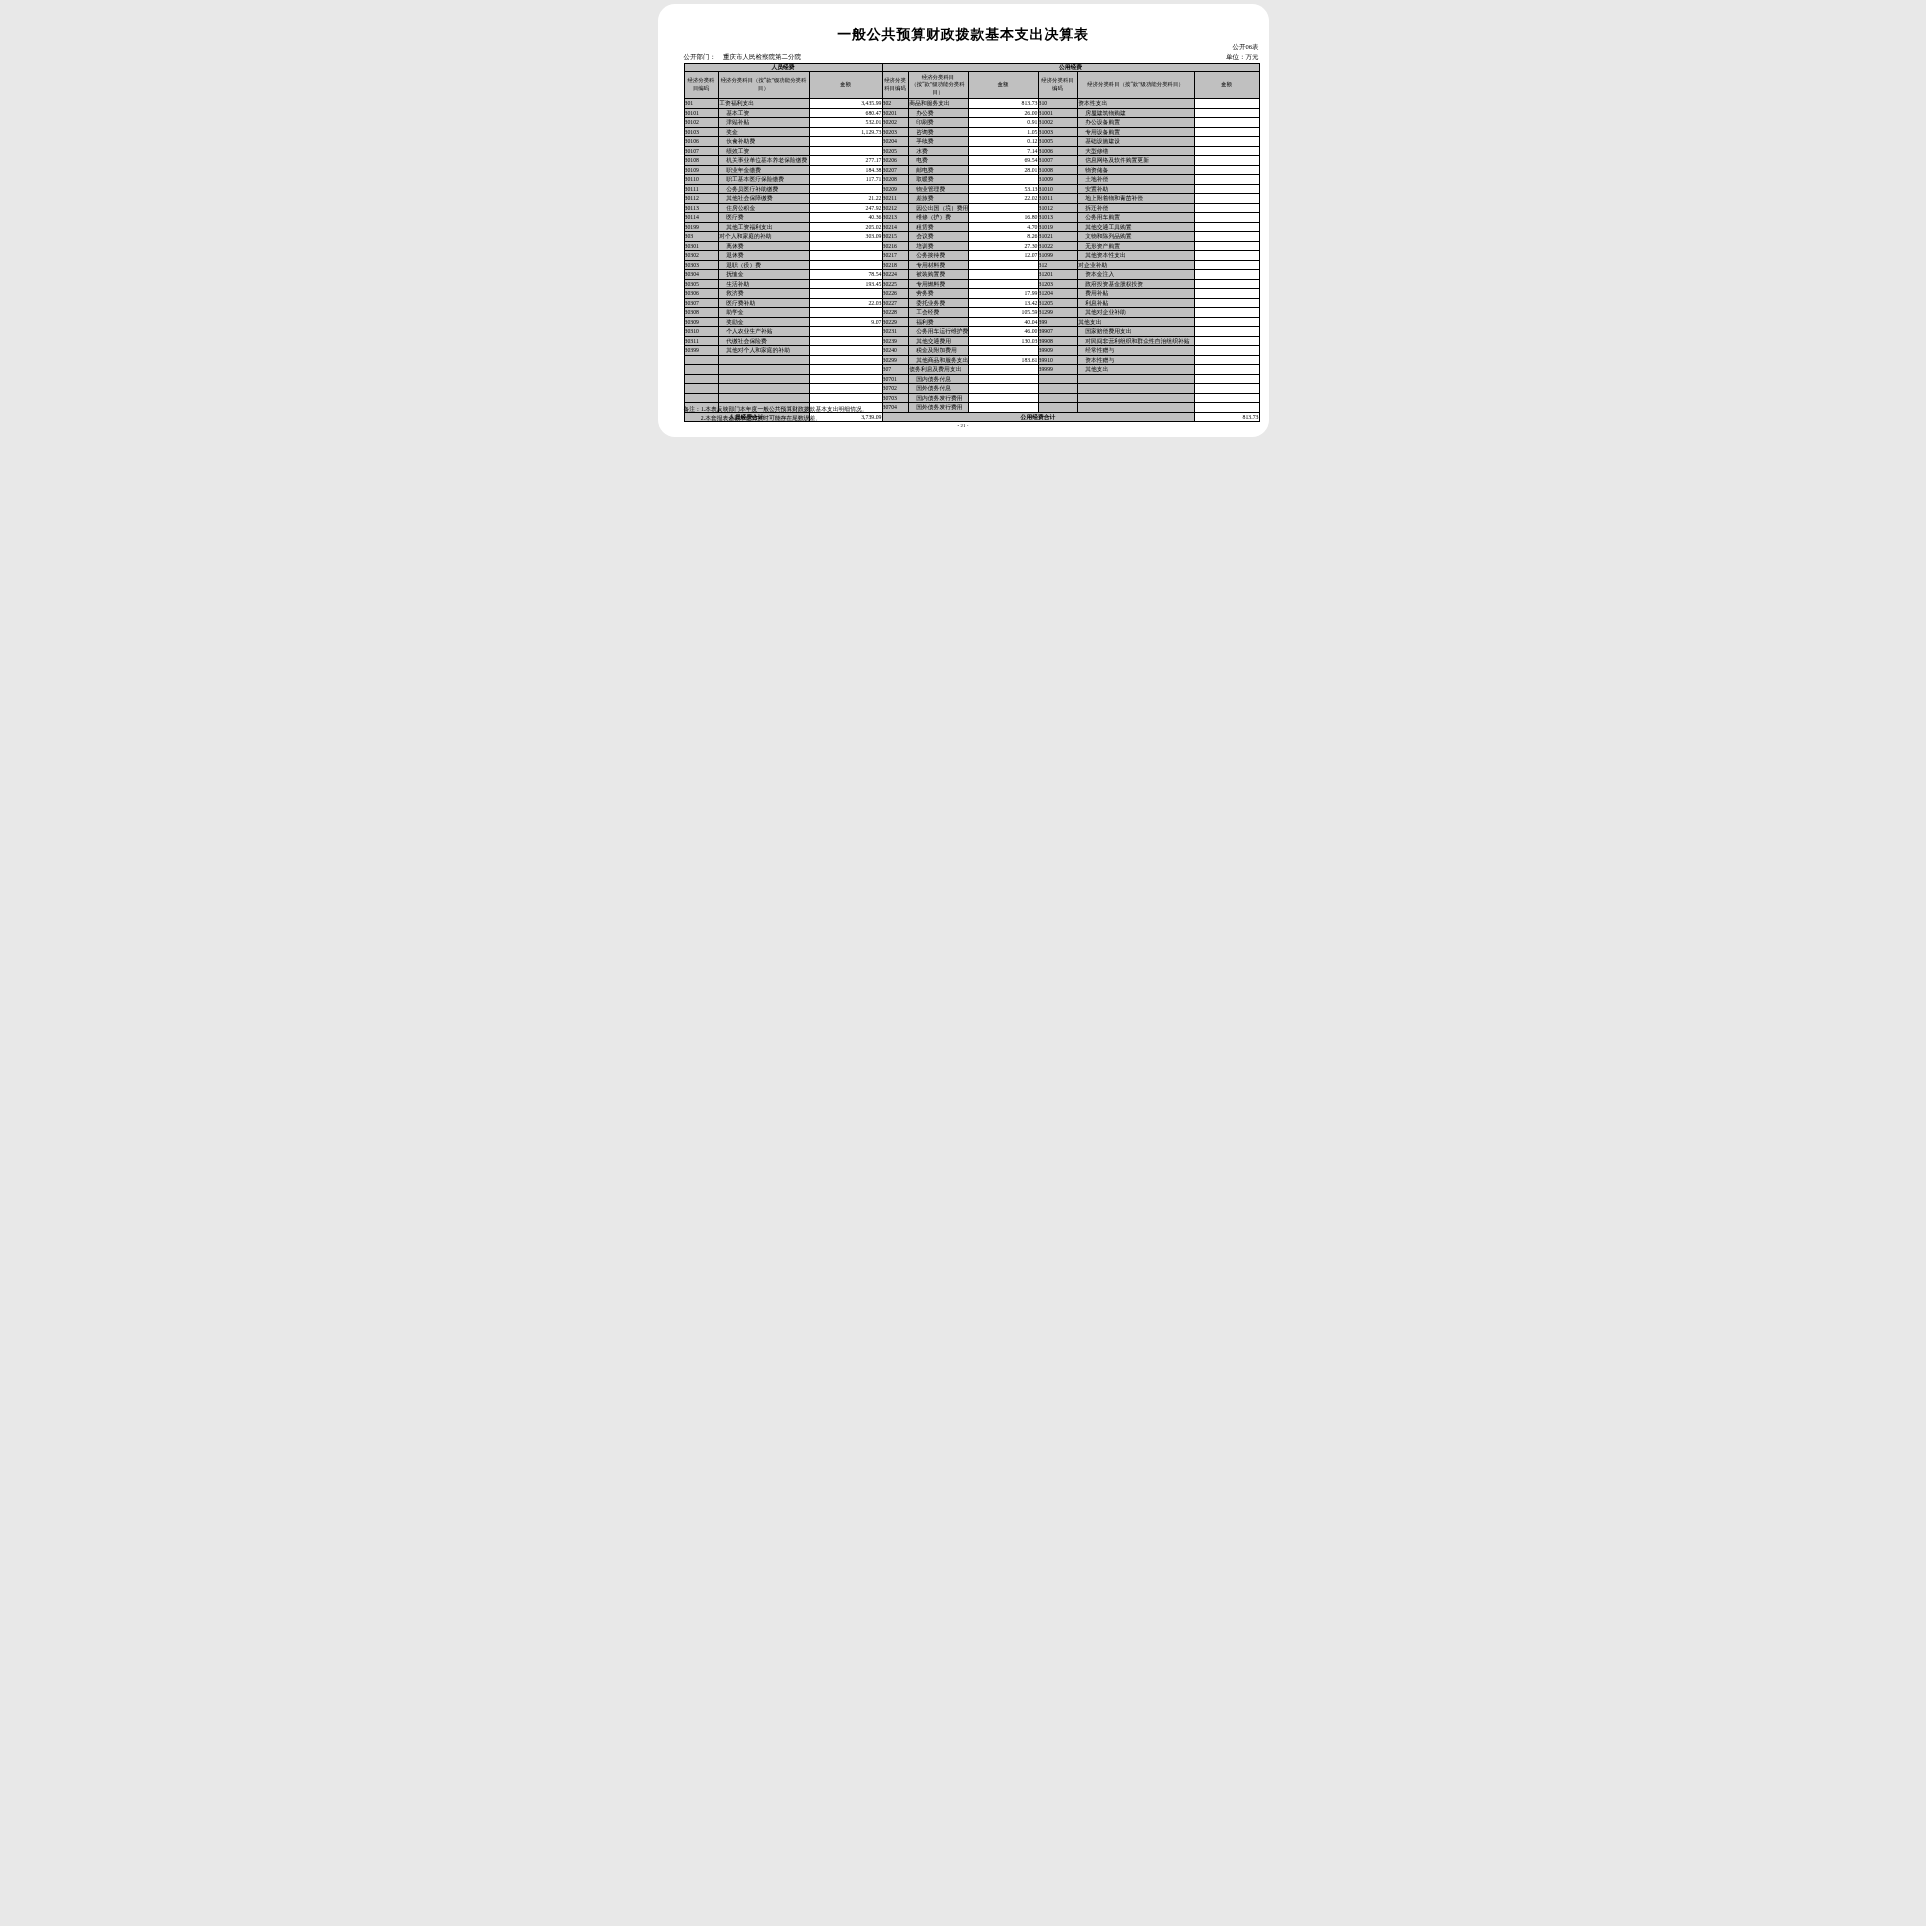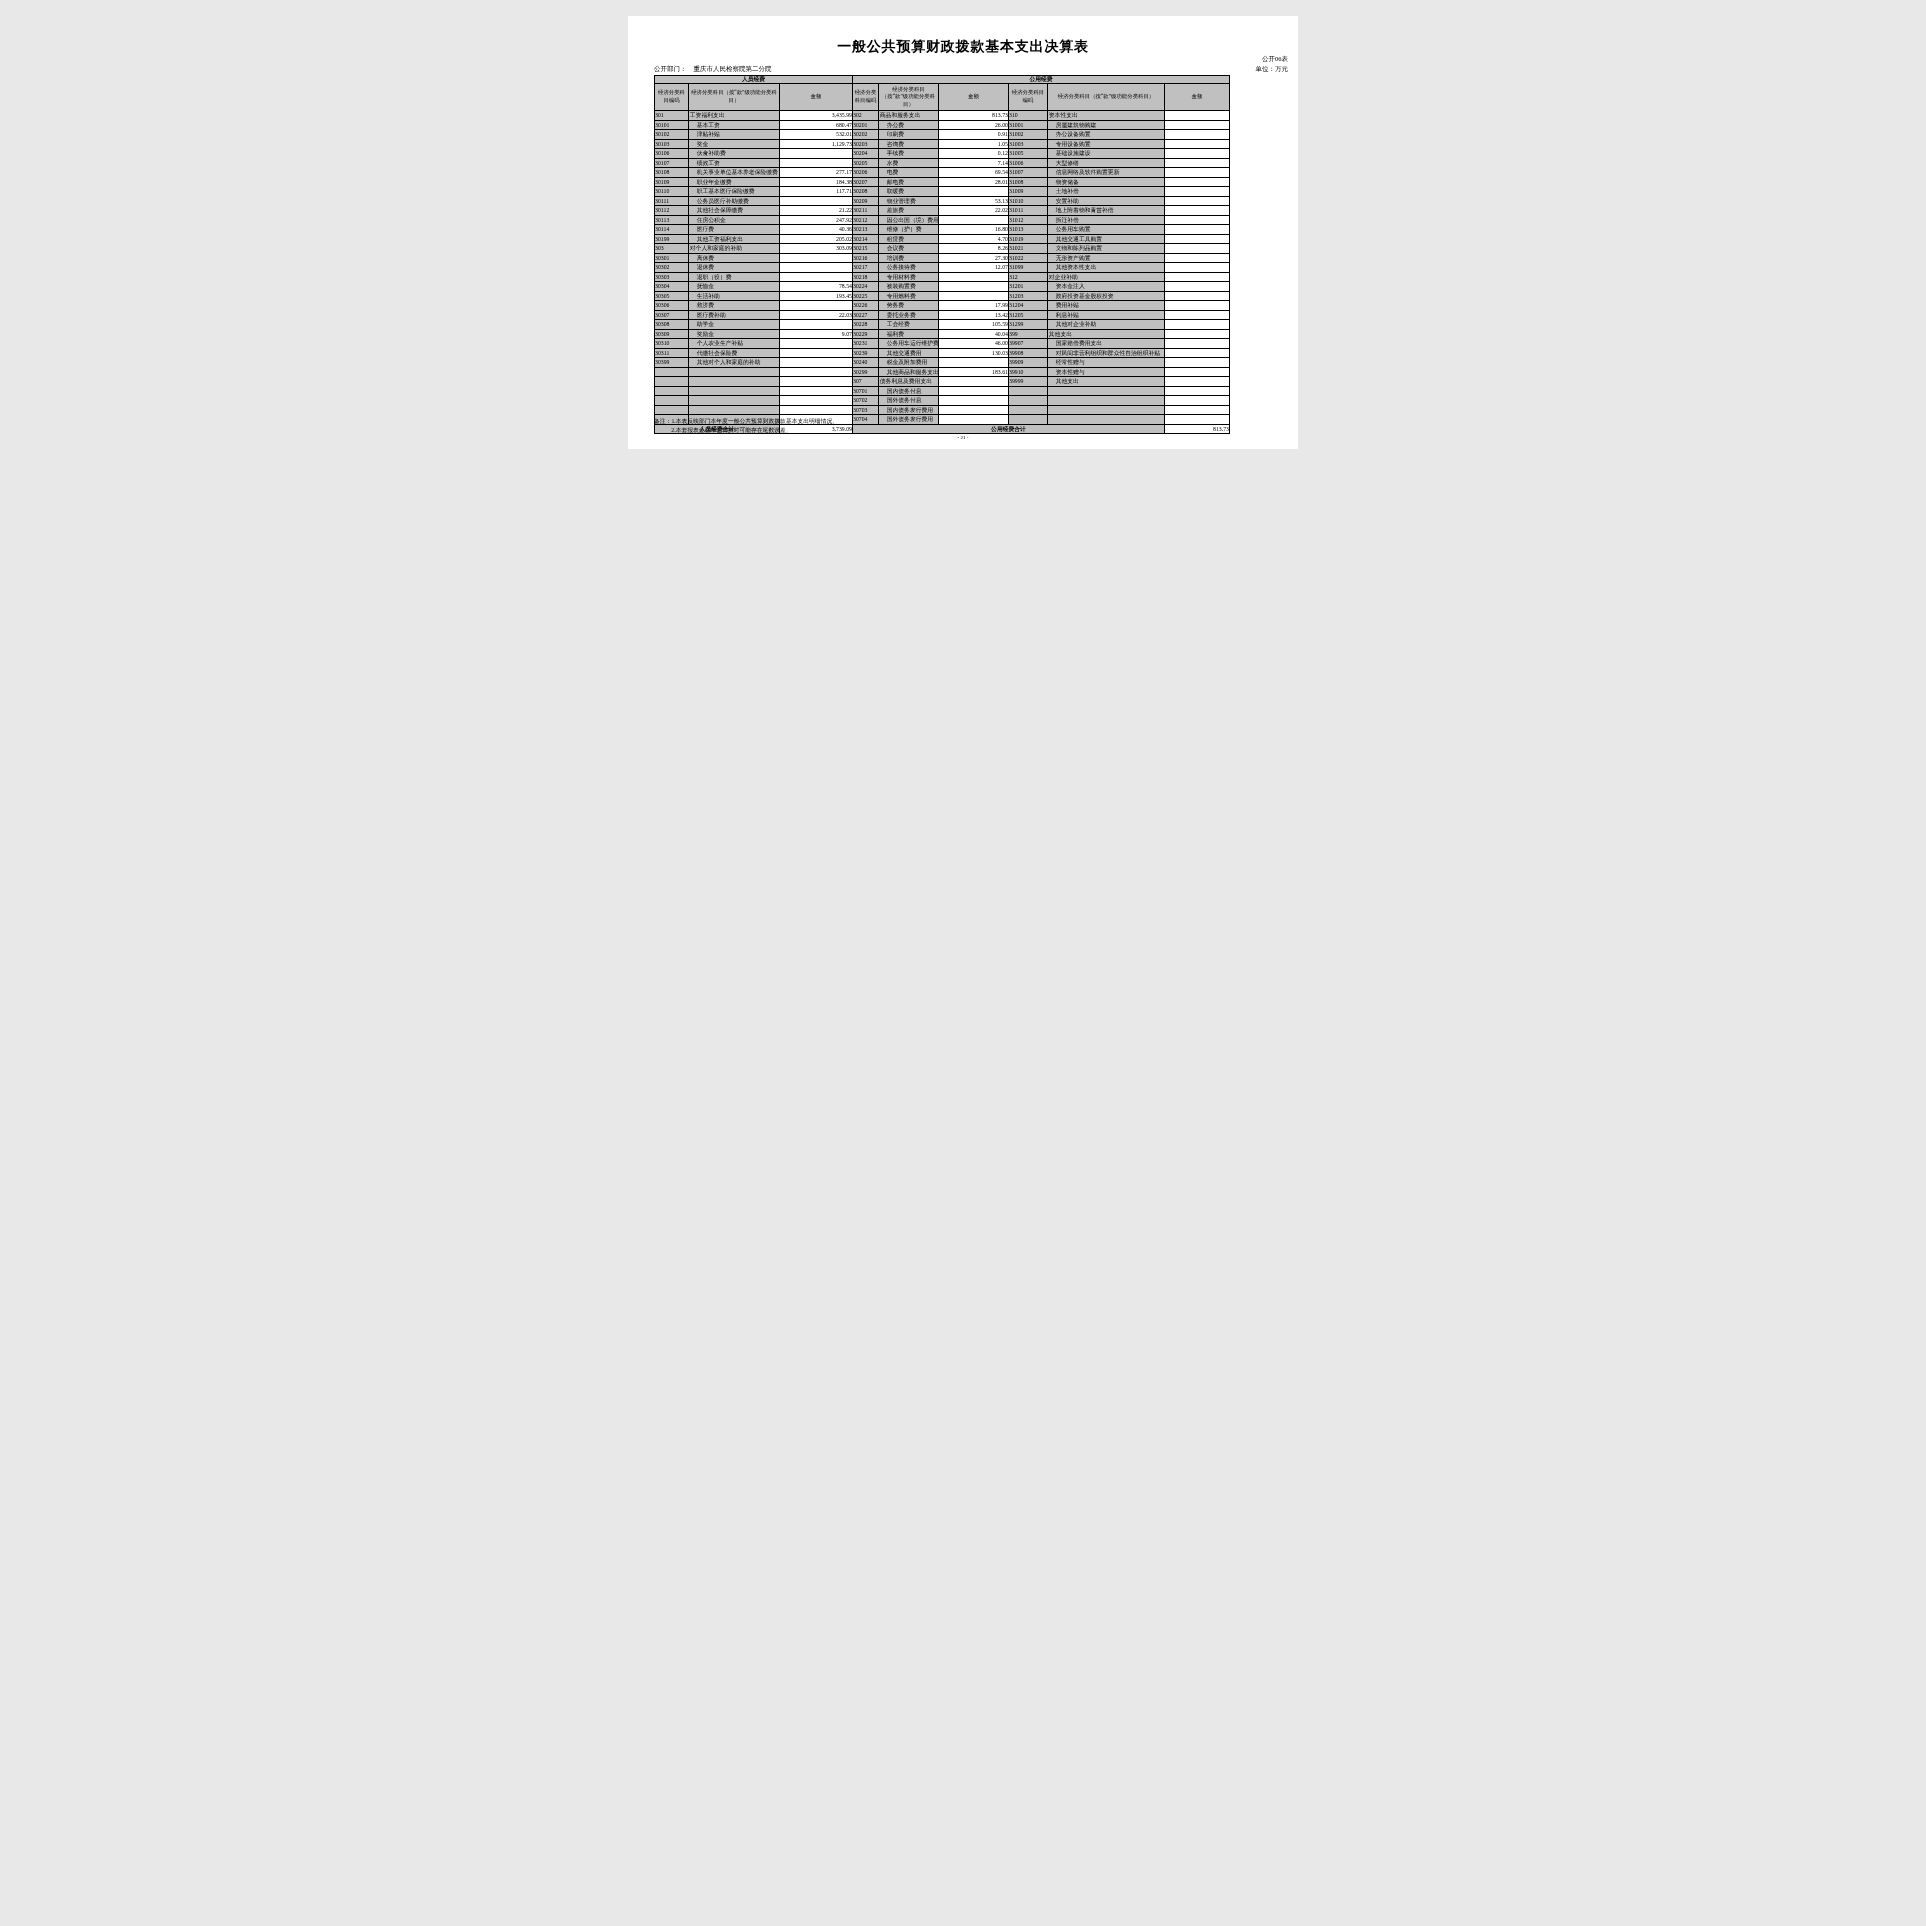--- a/index.html
+++ b/index.html
@@ -1,19 +1,20 @@
 <!DOCTYPE html>
 <html style="font-size:6.2px"><head>
 <meta charset="utf-8">
 <style>
   html,body{margin:0;padding:0;background:#e8e8e8;}
   .page{
-    position:relative; width:670px; height:433px; background:#ffffff;
-    margin:16px auto; font-family:"Liberation Serif","DejaVu Serif",serif; color:#000;
+    position:relative; width:611px; height:433px; background:#ffffff;
+    margin:4px auto; font-family:"Liberation Serif","DejaVu Serif",serif; color:#000;
     overflow:hidden;
+    border-radius:17px;
   }
   .title{
     position:absolute; top:21.6px; left:0; width:100%;
     text-align:center; font-size:14px; font-weight:bold; letter-spacing:0.8px;
   }
   .table-no{
     position:absolute; top:39px; right:10px; font-size:6.5px;
   }
   .meta-row{
     position:absolute; top:49px; left:26px; right:10px;

